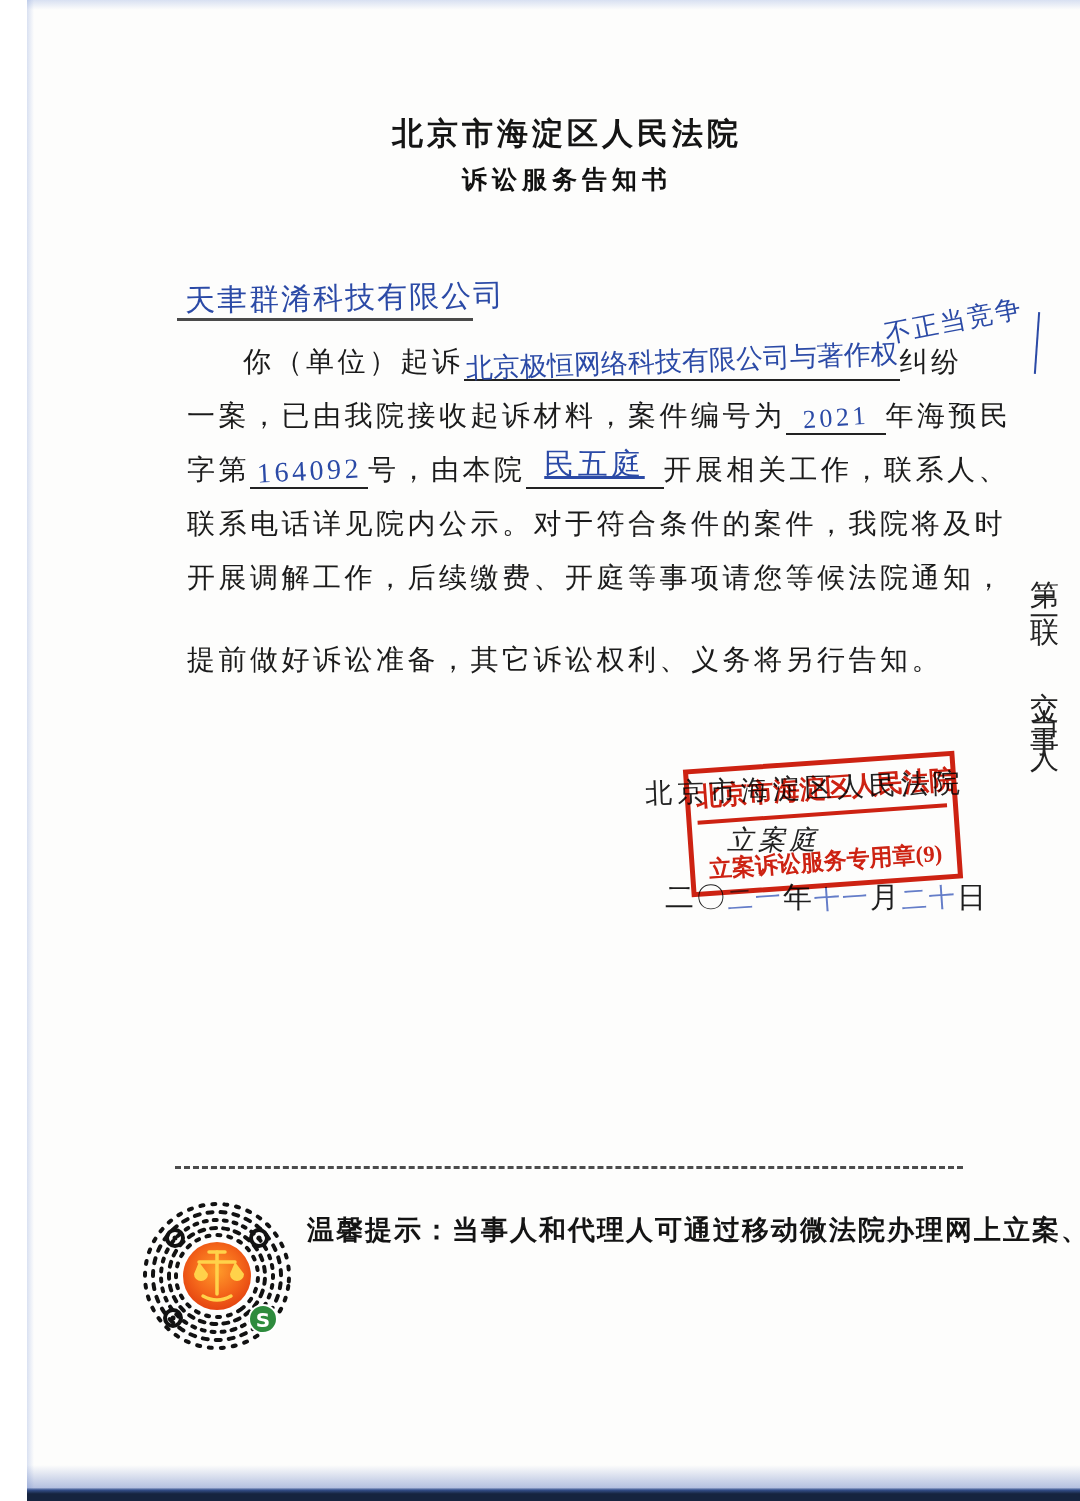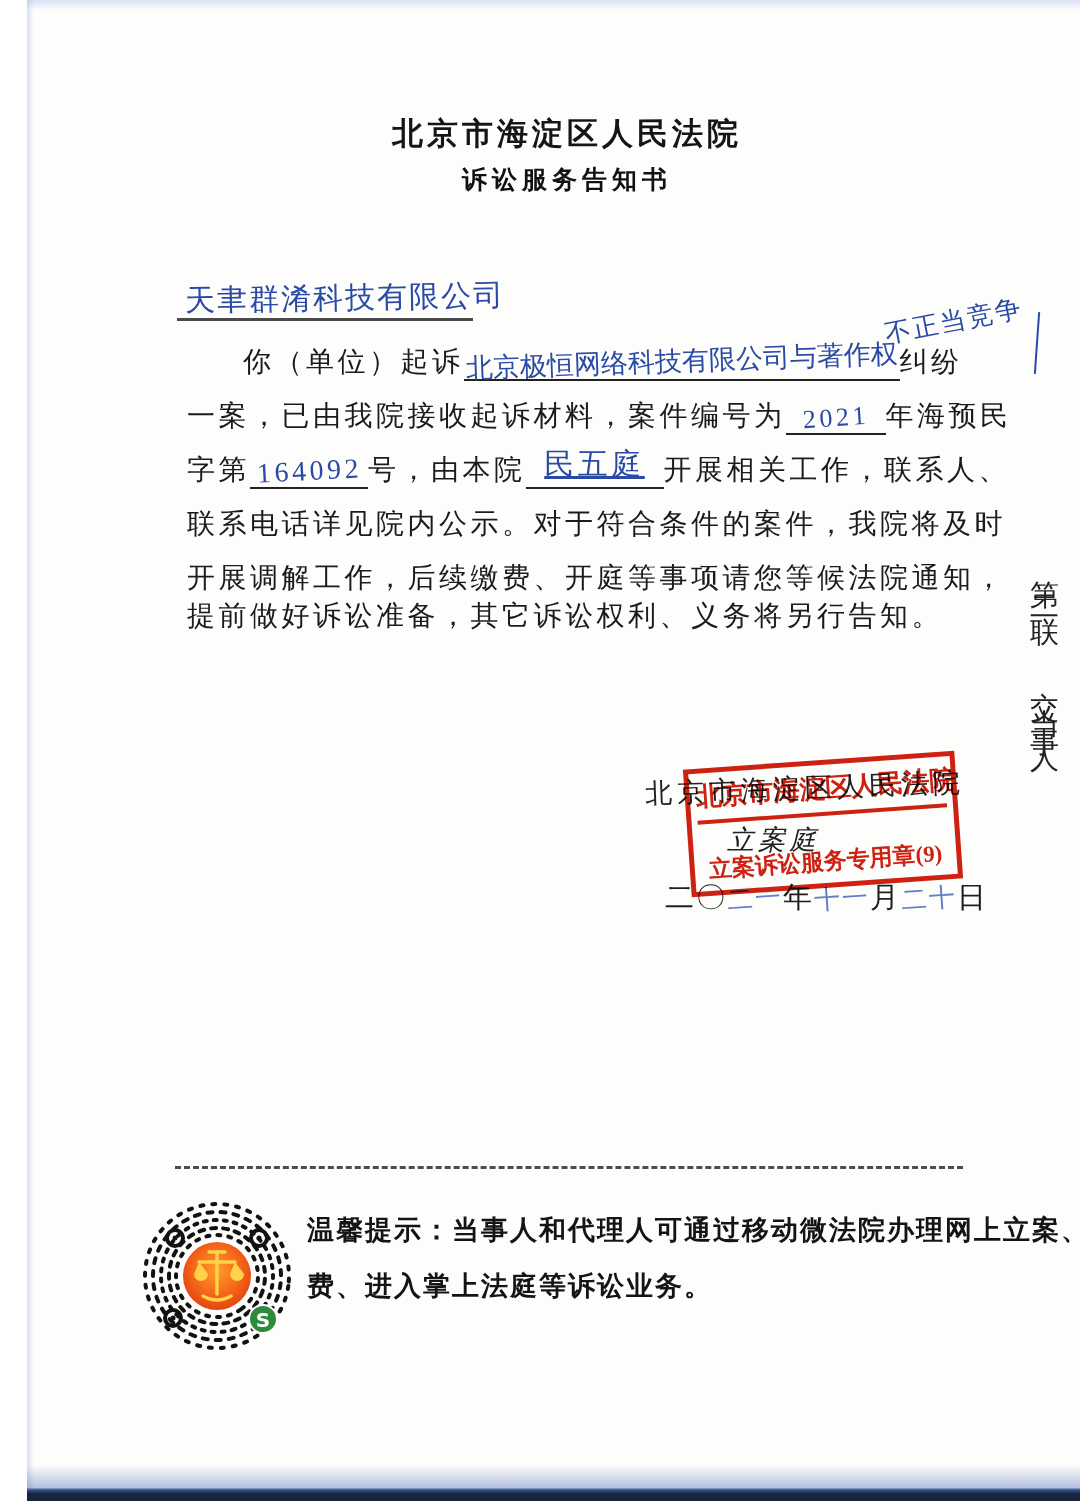--- a/index.html
+++ b/index.html
@@ -113,21 +113,21 @@
   <div class="bodyline" style="top:397px;">
     <span>一案，已由我院接收起诉材料，案件编号为</span><span class="blank b-year"><span class="hw">2021</span></span><span>年海预民</span>
   </div>
 
   <div class="bodyline" style="top:451px;">
     <span>字第</span><span class="blank b-caseno"><span class="hw">164092</span></span><span>号，由本院</span><span class="blank b-division"><span class="hw">民五庭</span></span><span>开展相关工作，联系人、</span>
   </div>
 
   <div class="bodyline" style="top:559px;">开展调解工作，后续缴费、开庭等事项请您等候法院通知，</div>
   <div class="bodyline" style="top:505px;">联系电话详见院内公示。对于符合条件的案件，我院将及时</div>
-  <div class="bodyline" style="top:597px;">提前做好诉讼准备，其它诉讼权利、义务将另行告知。</div>
+  <div class="bodyline" style="top:641px;">提前做好诉讼准备，其它诉讼权利、义务将另行告知。</div>
 
   <div class="sidelabel">
     <span>第二联</span><span class="gap"></span><span>交当事人</span>
   </div>
 
   <div class="sig-court">北京市海淀区人民法院</div>
   <div class="sig-dept">立案庭</div>
   <div class="sig-date">
     <span>二〇</span><span class="hwfill">二一</span><span>年</span><span class="hwfill">十一</span><span>月</span><span class="hwfill">二十</span><span>日</span>
   </div>
@@ -181,15 +181,14 @@
       </g>
 
       <g>
         <circle cx="124" cy="121" r="14" fill="#2e8b3d" stroke="#ffffff" stroke-width="2"></circle>
         <text x="124" y="129" text-anchor="middle" font-family="DejaVu Sans, sans-serif" font-size="20" font-weight="bold" fill="#ffffff">S</text>
       </g>
     </svg>
   </div>
 
   <div class="tip" style="top:1212px;">温馨提示：当事人和代理人可通过移动微法院办理网上立案、诉讼交</div>
-  <div class="tip" style="top:1268px;">费、进入掌上法庭等诉讼业务。</div>
 
 </div>
 
 </body></html>

